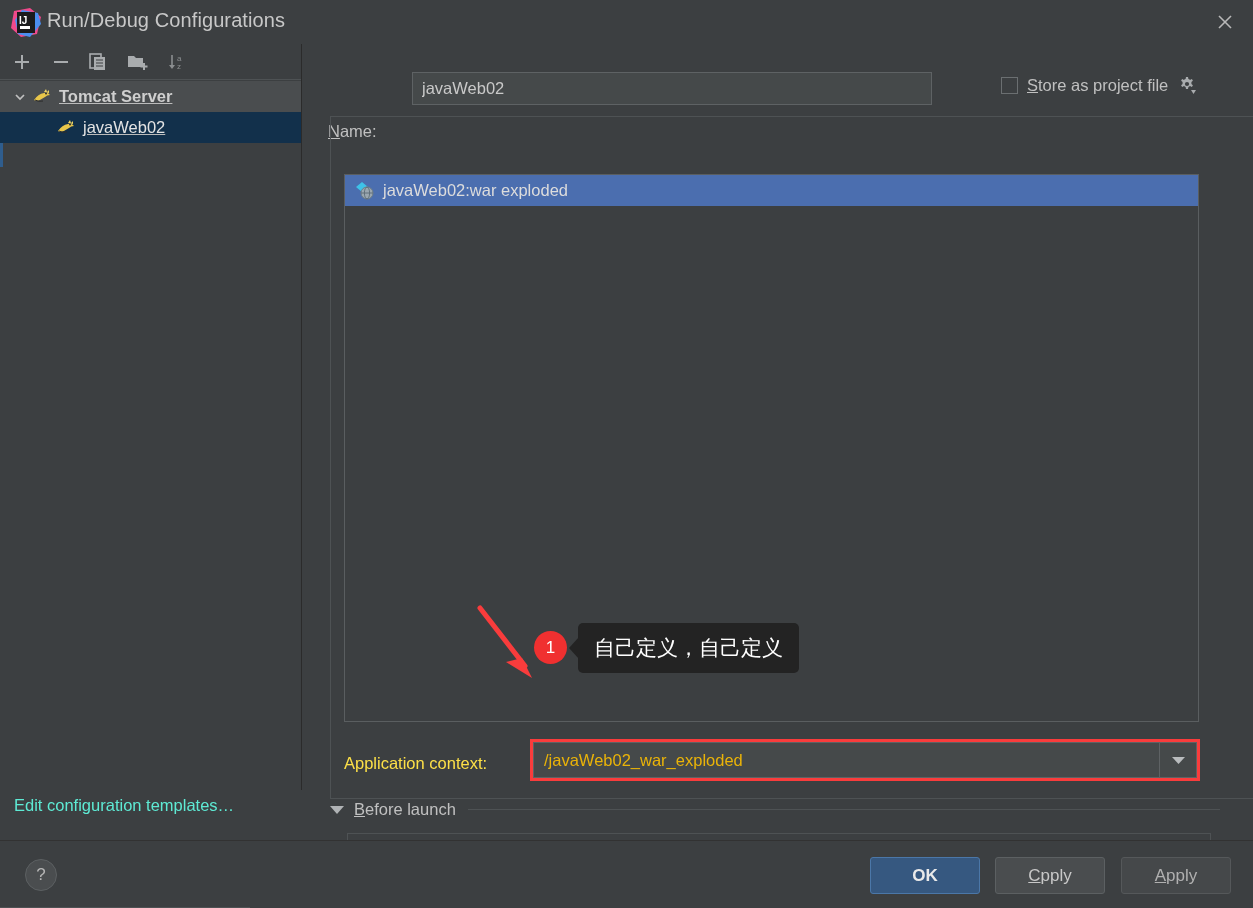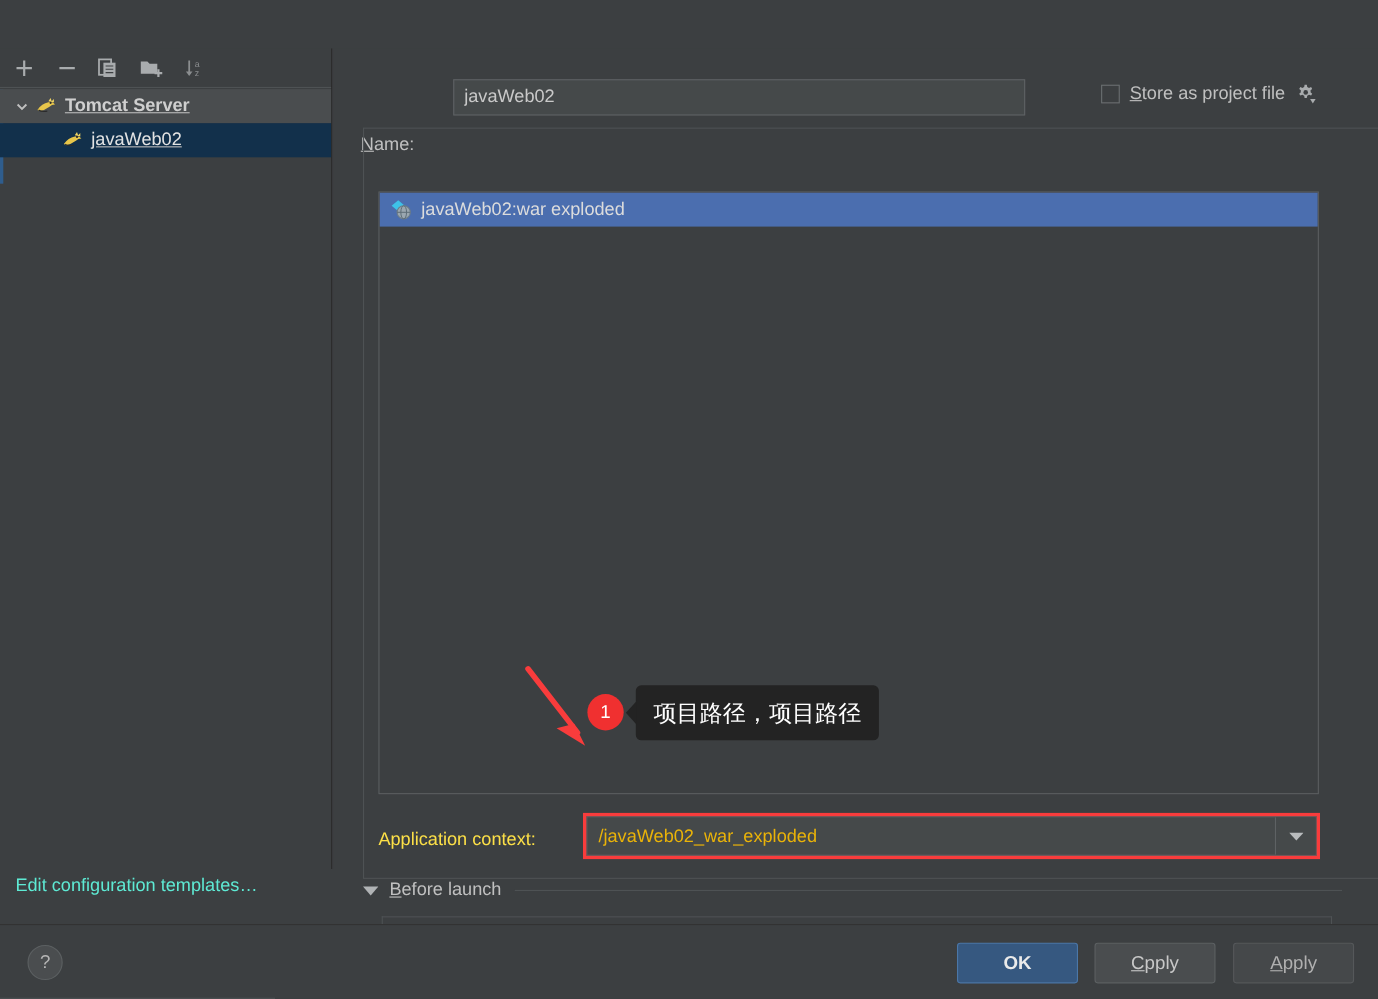--- a/index.html
+++ b/index.html
@@ -430,20 +430,38 @@
     border-top: 11px solid transparent;
     border-bottom: 11px solid transparent;
     border-right: 10px solid #232323;
   }
 </style>
 </head>
 <body>
 
 <div class="dialog">
 
+  <div class="titlebar">
+    <div class="title-logo">
+      <svg width="32" height="30" viewBox="0 0 32 30">
+        <polygon points="4,3 20,0 31,9 27,26 11,29 1,20" fill="#f0498b"></polygon>
+        <polygon points="12,2 28,5 31,16 20,29 8,26 5,12" fill="#4b8ef0"></polygon>
+        <polygon points="7,4 25,4 25,25 7,25" fill="#1b1b1d"></polygon>
+        <text x="9" y="16" font-family="'Liberation Sans',sans-serif" font-size="10" font-weight="bold" fill="#ffffff">IJ</text>
+        <rect x="10" y="18" width="10" height="3" fill="#ffffff"></rect>
+      </svg>
+    </div>
+    <div class="title-text">Run/Debug Configurations</div>
+    <div class="close-btn">
+      <svg width="18" height="18" viewBox="0 0 18 18">
+        <line x1="3" y1="3" x2="15" y2="15" stroke="#b8b8b8" stroke-width="1.6"></line>
+        <line x1="15" y1="3" x2="3" y2="15" stroke="#b8b8b8" stroke-width="1.6"></line>
+      </svg>
+    </div>
+  </div>
 
   <div class="left-panel">
 
     <div class="toolbar">
       <div class="tb-btn" style="left:8px">
         <svg width="20" height="20" viewBox="0 0 20 20">
           <line x1="10" y1="3" x2="10" y2="17" stroke="#a9acae" stroke-width="2"></line>
           <line x1="3" y1="10" x2="17" y2="10" stroke="#a9acae" stroke-width="2"></line>
         </svg>
       </div>
@@ -597,15 +615,15 @@
     <div class="footer-bottomline"></div>
   </div>
 
   <div class="anno-arrow">
     <svg width="80" height="90" viewBox="0 0 80 90">
       <line x1="10" y1="8" x2="55" y2="66" stroke="#f93c3c" stroke-width="5" stroke-linecap="round"></line>
       <polygon points="62,78 36,62 52,58" fill="#f93c3c"></polygon>
     </svg>
   </div>
   <div class="anno-badge">1</div>
-  <div class="anno-tip">项目路径，项目路径</div>
+  <div class="anno-tip">自己定义，自己定义</div>
 
 </div>
 
 </body></html>

